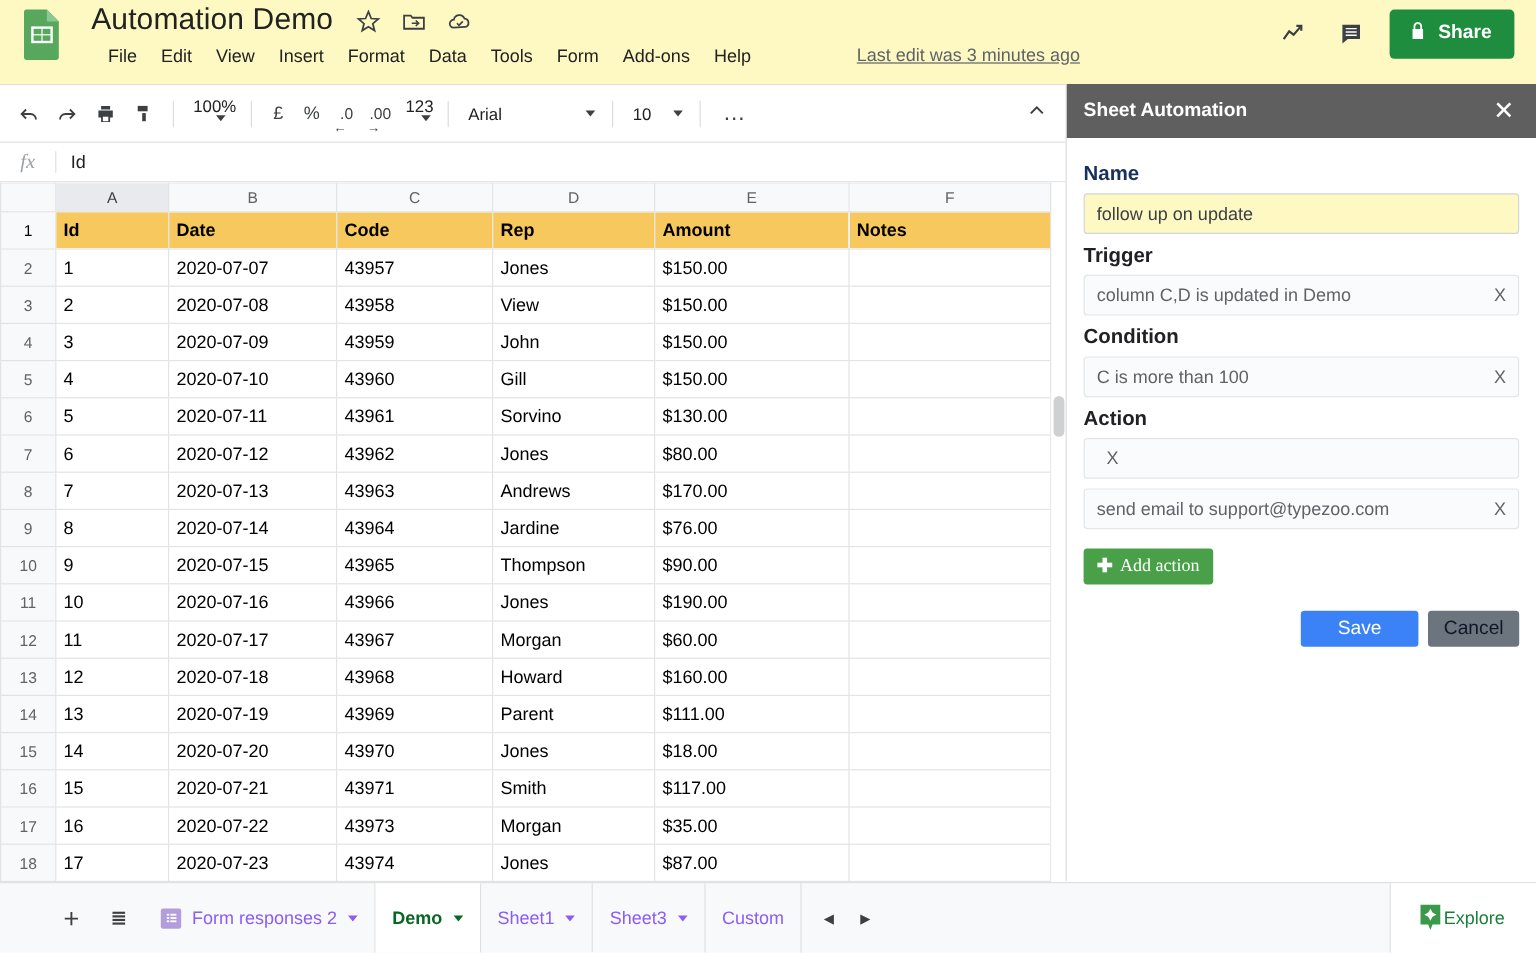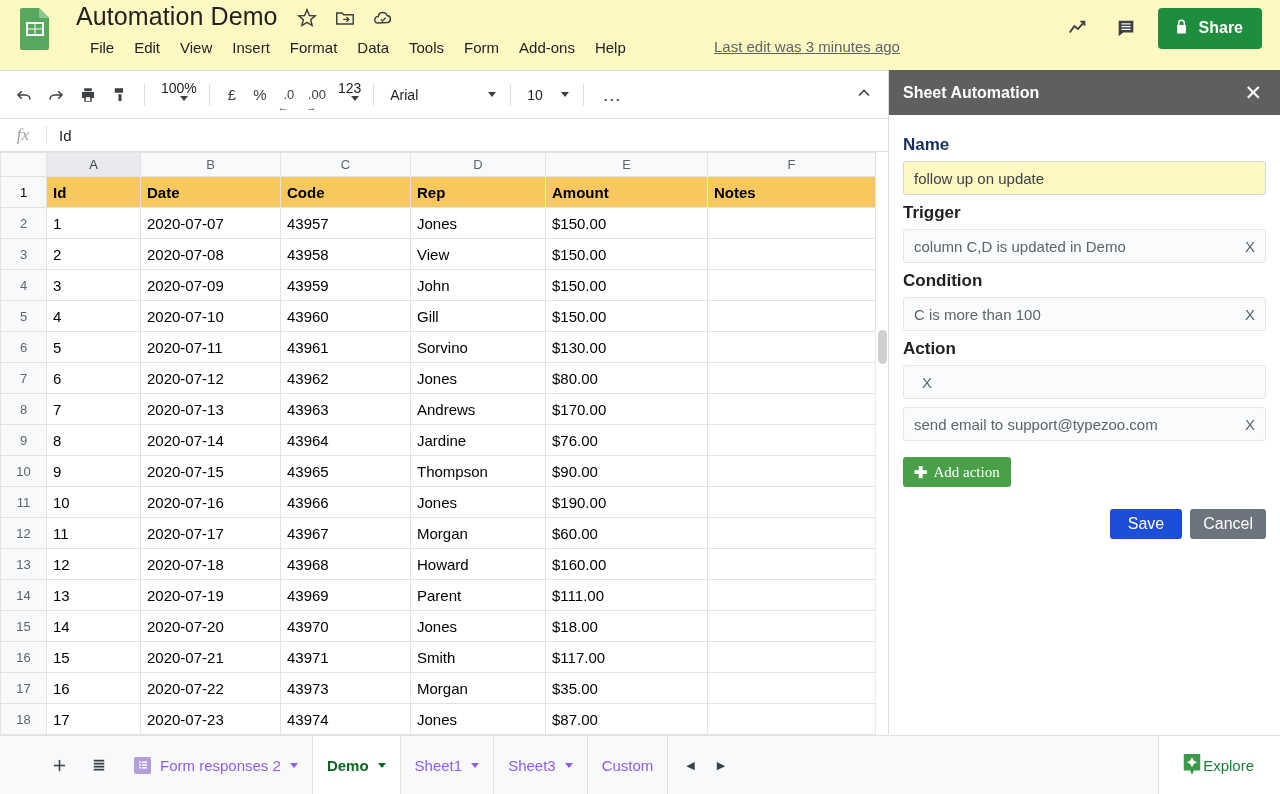--- a/index.html
+++ b/index.html
@@ -108,22 +108,22 @@
   }
   .chip-text { flex: 1; font-size: 15px; color: #5f6368; white-space: nowrap; overflow: hidden; }
   .chip-x { font-size: 15px; color: #5f6368; cursor: pointer; padding-left: 8px; }
   .add-action {
     margin-top: 8px; height: 30px; padding: 0 11px; background: #4aa048; color: #fff;
     border: none; border-radius: 3px; font-size: 15px; font-family: "Liberation Serif", serif;
     display: inline-flex; align-items: center; gap: 6px; cursor: pointer;
   }
   .add-action .plus { font-family: "Liberation Sans", sans-serif; font-weight: bold; font-size: 16px; }
   .panel-actions { display: flex; justify-content: flex-end; gap: 8px; margin-top: 22px; }
-  .btn-save { height: 30px; padding: 0 18px; background: #1d4ed8; color: #fff; border: none; border-radius: 3px; font-size: 16px; font-family: "Liberation Sans", sans-serif; cursor: pointer; }
-  .btn-cancel { height: 30px; padding: 0 13px; background: #6c757d; color: #ffffff; border: none; border-radius: 3px; font-size: 16px; font-family: "Liberation Sans", sans-serif; cursor: pointer; text-align: right; }
+  .btn-save { height: 30px; padding: 0 31px; background: #3b82f6; color: #fff; border: none; border-radius: 3px; font-size: 16px; font-family: "Liberation Sans", sans-serif; cursor: pointer; }
+  .btn-cancel { height: 30px; padding: 0 13px; background: #6c757d; color: #0f172a; border: none; border-radius: 3px; font-size: 16px; font-family: "Liberation Sans", sans-serif; cursor: pointer; text-align: right; }
 
   
   .sheetbar { position: absolute; left: 0; top: 735px; width: 1280px; height: 59px; background: #f8f9fa; border-top: 1px solid #e0e0e0; display: flex; align-items: stretch; }
   .sb-left { display: flex; align-items: center; padding: 0 6px 0 44px; gap: 10px; }
   .sb-ic { width: 30px; height: 30px; display: flex; align-items: center; justify-content: center; color: #5f6368; cursor: pointer; }
   .tabs { display: flex; align-items: stretch; overflow: hidden; }
   .tab { display: flex; align-items: center; gap: 9px; padding: 0 14px; font-size: 15px; color: #8b5cf6; cursor: pointer; border-right: 1px solid #e0e0e0; white-space: nowrap; }
   .tab.active { background: #fff; color: #0b6623; font-weight: bold; }
   .tab .tcaret { width: 0; height: 0; border-left: 4px solid transparent; border-right: 4px solid transparent; border-top: 5px solid currentColor; }
   .tab-form-ic { width: 17px; height: 17px; background: #b39ddb; border-radius: 2px; display: flex; align-items: center; justify-content: center; }

